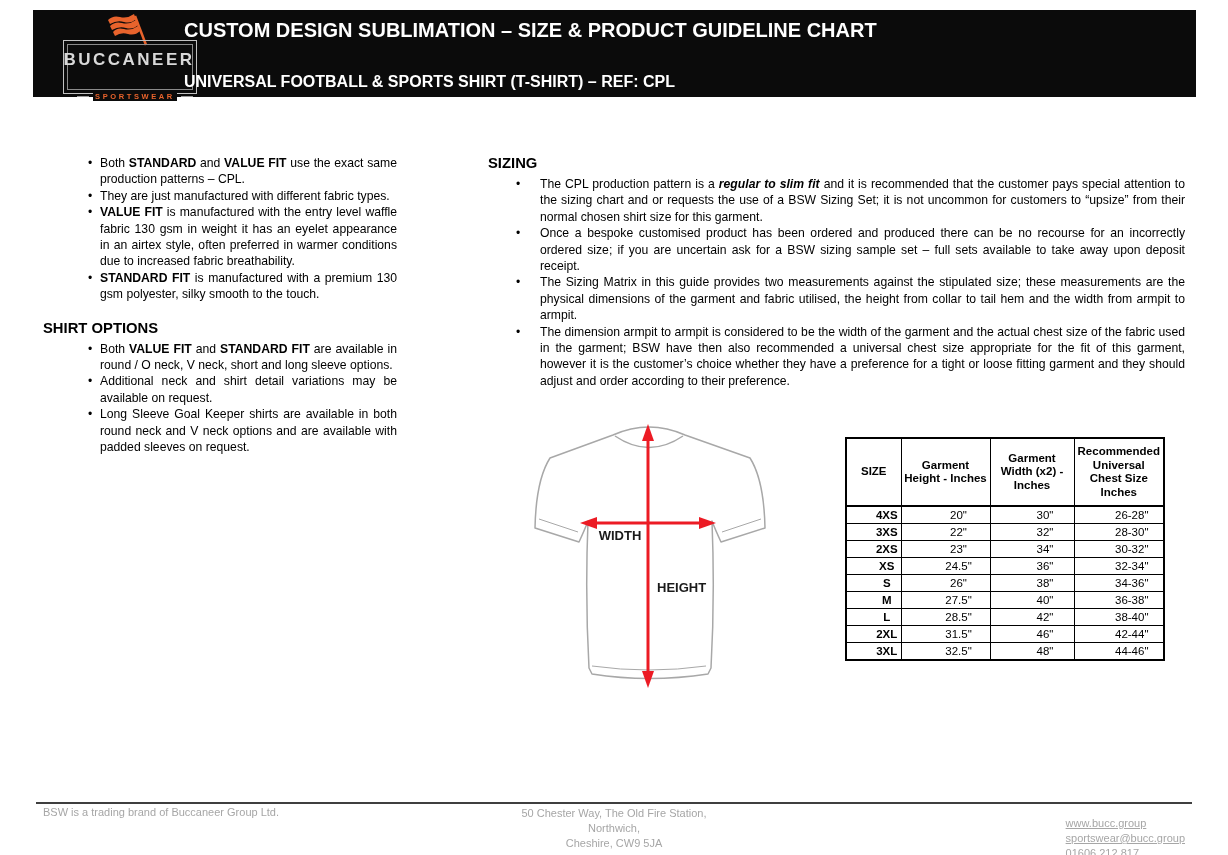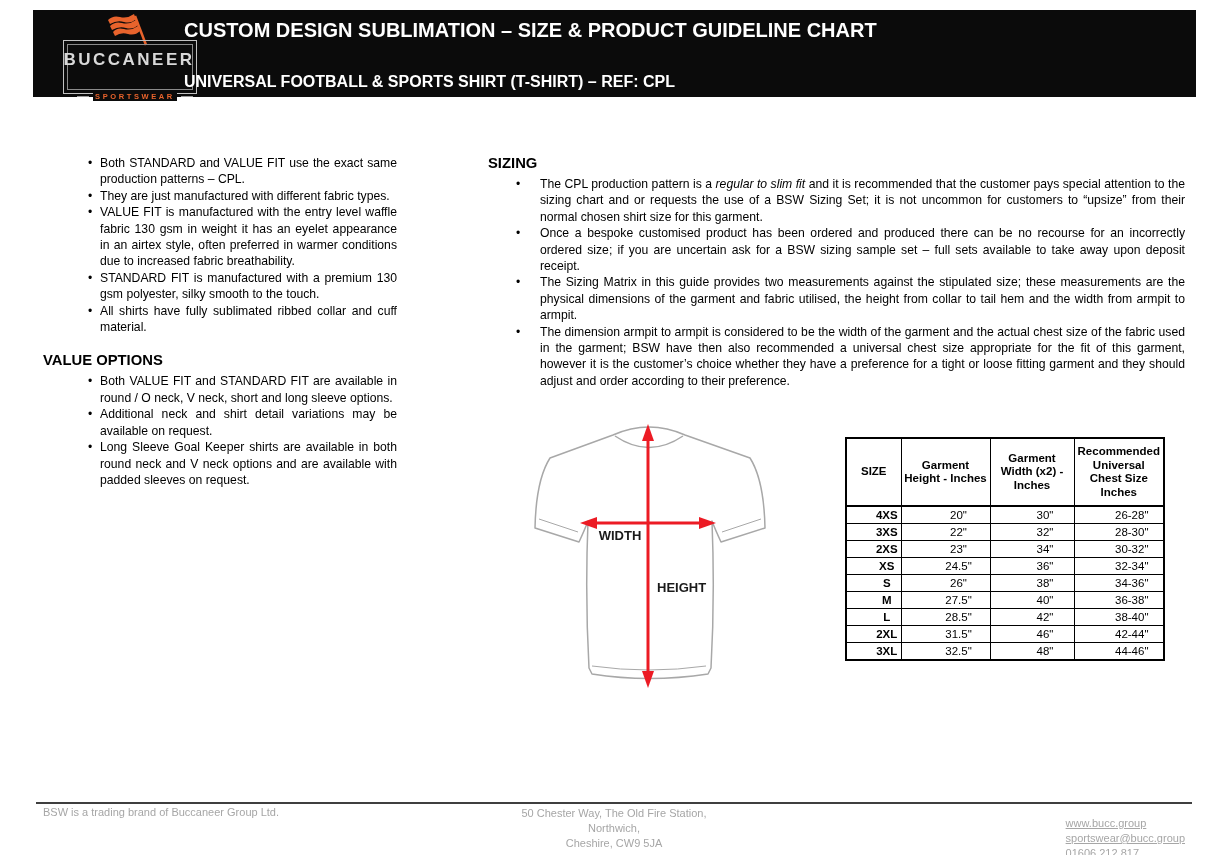--- a/index.html
+++ b/index.html
@@ -32,21 +32,21 @@
   
   .col-left{position:absolute;left:43px;top:155px;width:354px;}
   .col-right{position:absolute;left:488px;top:155px;width:697px;}
   .section h2{font-size:14.8px;font-weight:bold;margin:0 0 5px 0;}
   .section{margin-bottom:17px;}
   ul.bullets{list-style:none;margin:0;padding:0;text-align:justify;font-size:12.2px;line-height:16.4px;}
   .col-left ul.bullets li{position:relative;padding-left:57px;}
   .col-left ul.bullets li::before{content:"\2022";position:absolute;left:45px;top:0;}
   .col-right ul.bullets li{position:relative;padding-left:52px;}
   .col-right ul.bullets li::before{content:"\2022";position:absolute;left:28px;top:0;}
-  .b{font-weight:normal;}
+  .b{font-weight:bold;}
   .i{font-style:italic;}
 
   
   .diagram{position:absolute;left:512px;top:416px;width:288px;height:288px;}
 
   
   table.size-table{position:absolute;left:845px;top:437px;width:318px;border-collapse:collapse;
     table-layout:fixed;border:2px solid #000;font-size:11.5px;}
   .size-table th,.size-table td{border:1px solid #000;text-align:center;vertical-align:middle;padding:0 2px;}
   .size-table thead th{height:66px;font-weight:bold;border-bottom:2px solid #000;line-height:13.5px;}
@@ -91,25 +91,24 @@
     </div>
   </div>
 
   <div class="col-left">
     <div class="section">
       <ul class="bullets">
           <li><span>Both </span><span class="b">STANDARD</span><span> and </span><span class="b">VALUE FIT</span><span> use the exact same production patterns – CPL.</span></li>
           <li><span>They are just manufactured with different fabric types.</span></li>
           <li><span class="b">VALUE FIT</span><span> is manufactured with the entry level waffle fabric 130 gsm in weight it has an eyelet appearance in an airtex style, often preferred in warmer conditions due to increased fabric breathability.</span></li>
           <li><span class="b">STANDARD FIT</span><span> is manufactured with a premium 130 gsm polyester, silky smooth to the touch.</span></li>
-          <li><span>All shirts have fully sublimated ribbed collar and cuff material.</span></li>
         </ul>
     </div>
     <div class="section">
-      <h2>VALUE OPTIONS</h2>
+      <h2>SHIRT OPTIONS</h2>
       <ul class="bullets">
           <li><span>Both </span><span class="b">VALUE FIT</span><span> and </span><span class="b">STANDARD FIT</span><span> are available in round / O neck, V neck, short and long sleeve options.</span></li>
           <li><span>Additional neck and shirt detail variations may be available on request.</span></li>
           <li><span>Long Sleeve Goal Keeper shirts are available in both round neck and V neck options and are available with padded sleeves on request.</span></li>
         </ul>
     </div>
   </div>
 
   <div class="col-right">
     <div class="section">

